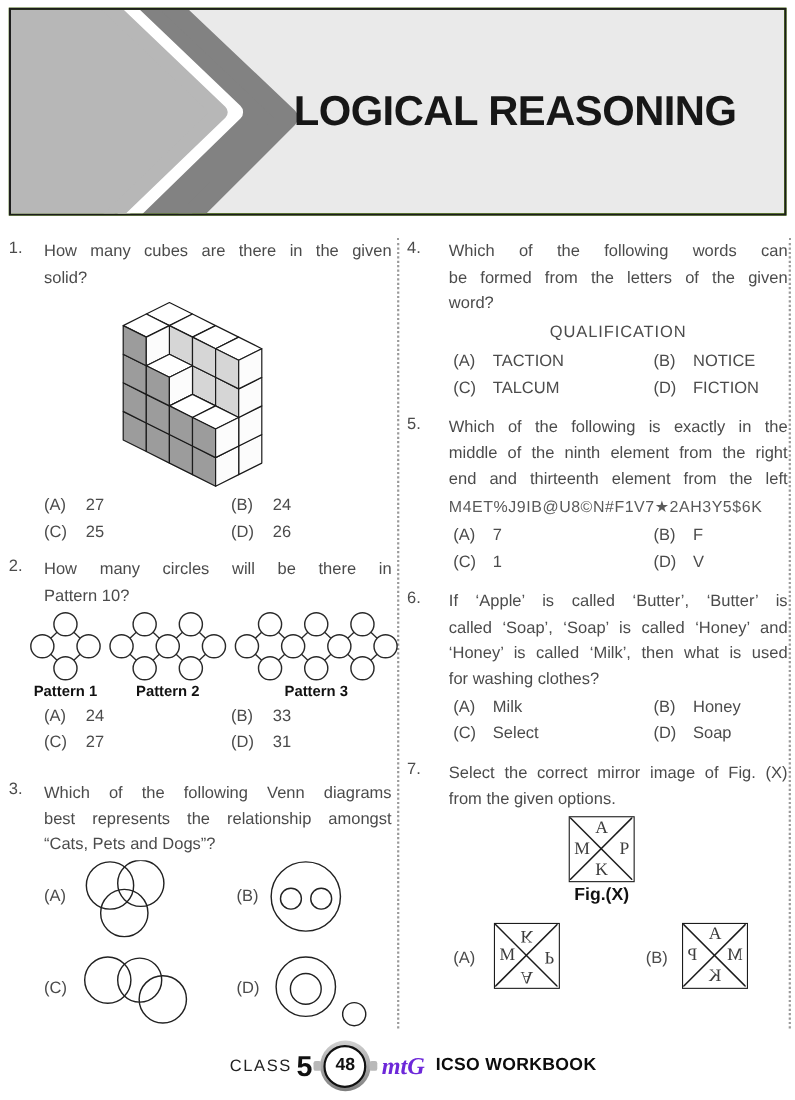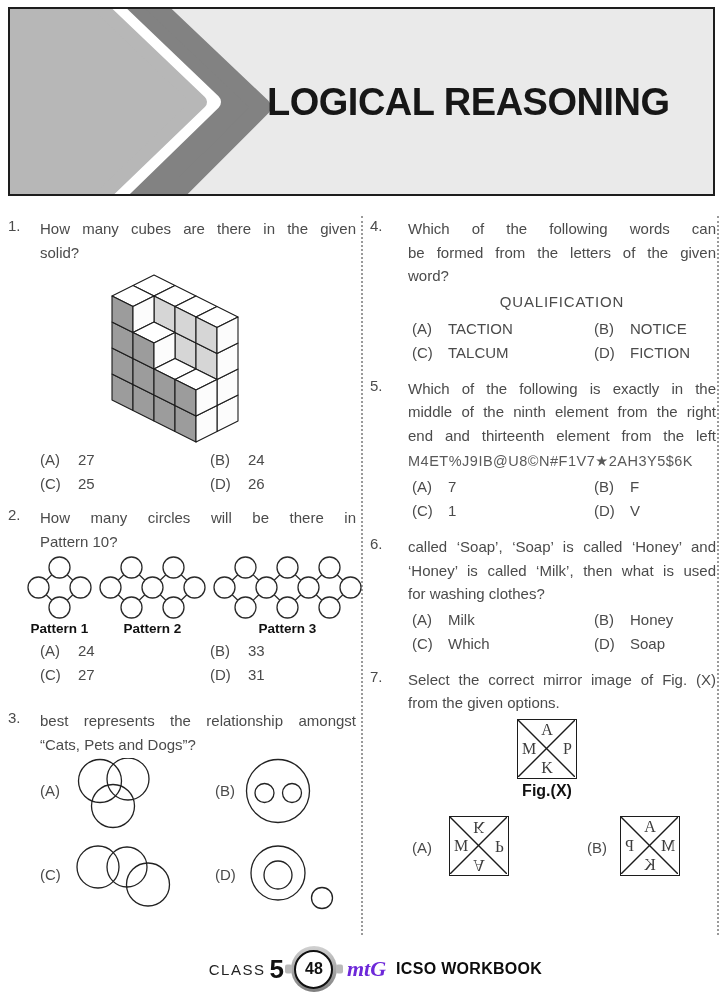--- a/index.html
+++ b/index.html
@@ -245,20 +245,21 @@
               <span class="opt-letter">(D)</span>
               <span class="opt-value">31</span>
             </div>
           </div>
         </div>
       </div>
     </div>
     <div class="question">
       <div class="qnum">3.</div>
       <div class="qbody">
+        <div class="qline just">Which of the following Venn diagrams</div>
         <div class="qline just">best represents the relationship amongst</div>
         <div class="qline">“Cats, Pets and Dogs”?</div>
         <div class="venn-row r1">
           <span class="venn-letter" style="left: 0px; top: 23px;">(A)</span>
           <span class="venn-fig" style="left: 34px; top: 0px;"><svg width="78" height="71">
               <circle cx="26" cy="23" r="21.5" fill="none" stroke="#222" stroke-width="1.3"></circle>
               <circle cx="54" cy="21" r="21" fill="none" stroke="#222" stroke-width="1.3"></circle>
               <circle cx="39" cy="48" r="21.5" fill="none" stroke="#222" stroke-width="1.3"></circle>
             </svg></span>
           <span class="venn-letter" style="left: 175px; top: 23px;">(B)</span>
@@ -344,38 +345,39 @@
               <span class="opt-letter">(D)</span>
               <span class="opt-value">V</span>
             </div>
           </div>
         </div>
       </div>
     </div>
     <div class="question">
       <div class="qnum">6.</div>
       <div class="qbody">
+        <div class="qline just">If ‘Apple’ is called ‘Butter’, ‘Butter’ is</div>
         <div class="qline just">called ‘Soap’, ‘Soap’ is called ‘Honey’ and</div>
         <div class="qline just">‘Honey’ is called ‘Milk’, then what is used</div>
         <div class="qline">for washing clothes?</div>
         <div class="opts">
           <div class="opt-row">
             <div class="opt">
               <span class="opt-letter">(A)</span>
               <span class="opt-value">Milk</span>
             </div>
             <div class="opt">
               <span class="opt-letter">(B)</span>
               <span class="opt-value">Honey</span>
             </div>
           </div>
           <div class="opt-row">
             <div class="opt">
               <span class="opt-letter">(C)</span>
-              <span class="opt-value">Which</span>
+              <span class="opt-value">Select</span>
             </div>
             <div class="opt">
               <span class="opt-letter">(D)</span>
               <span class="opt-value">Soap</span>
             </div>
           </div>
         </div>
       </div>
     </div>
     <div class="question">

